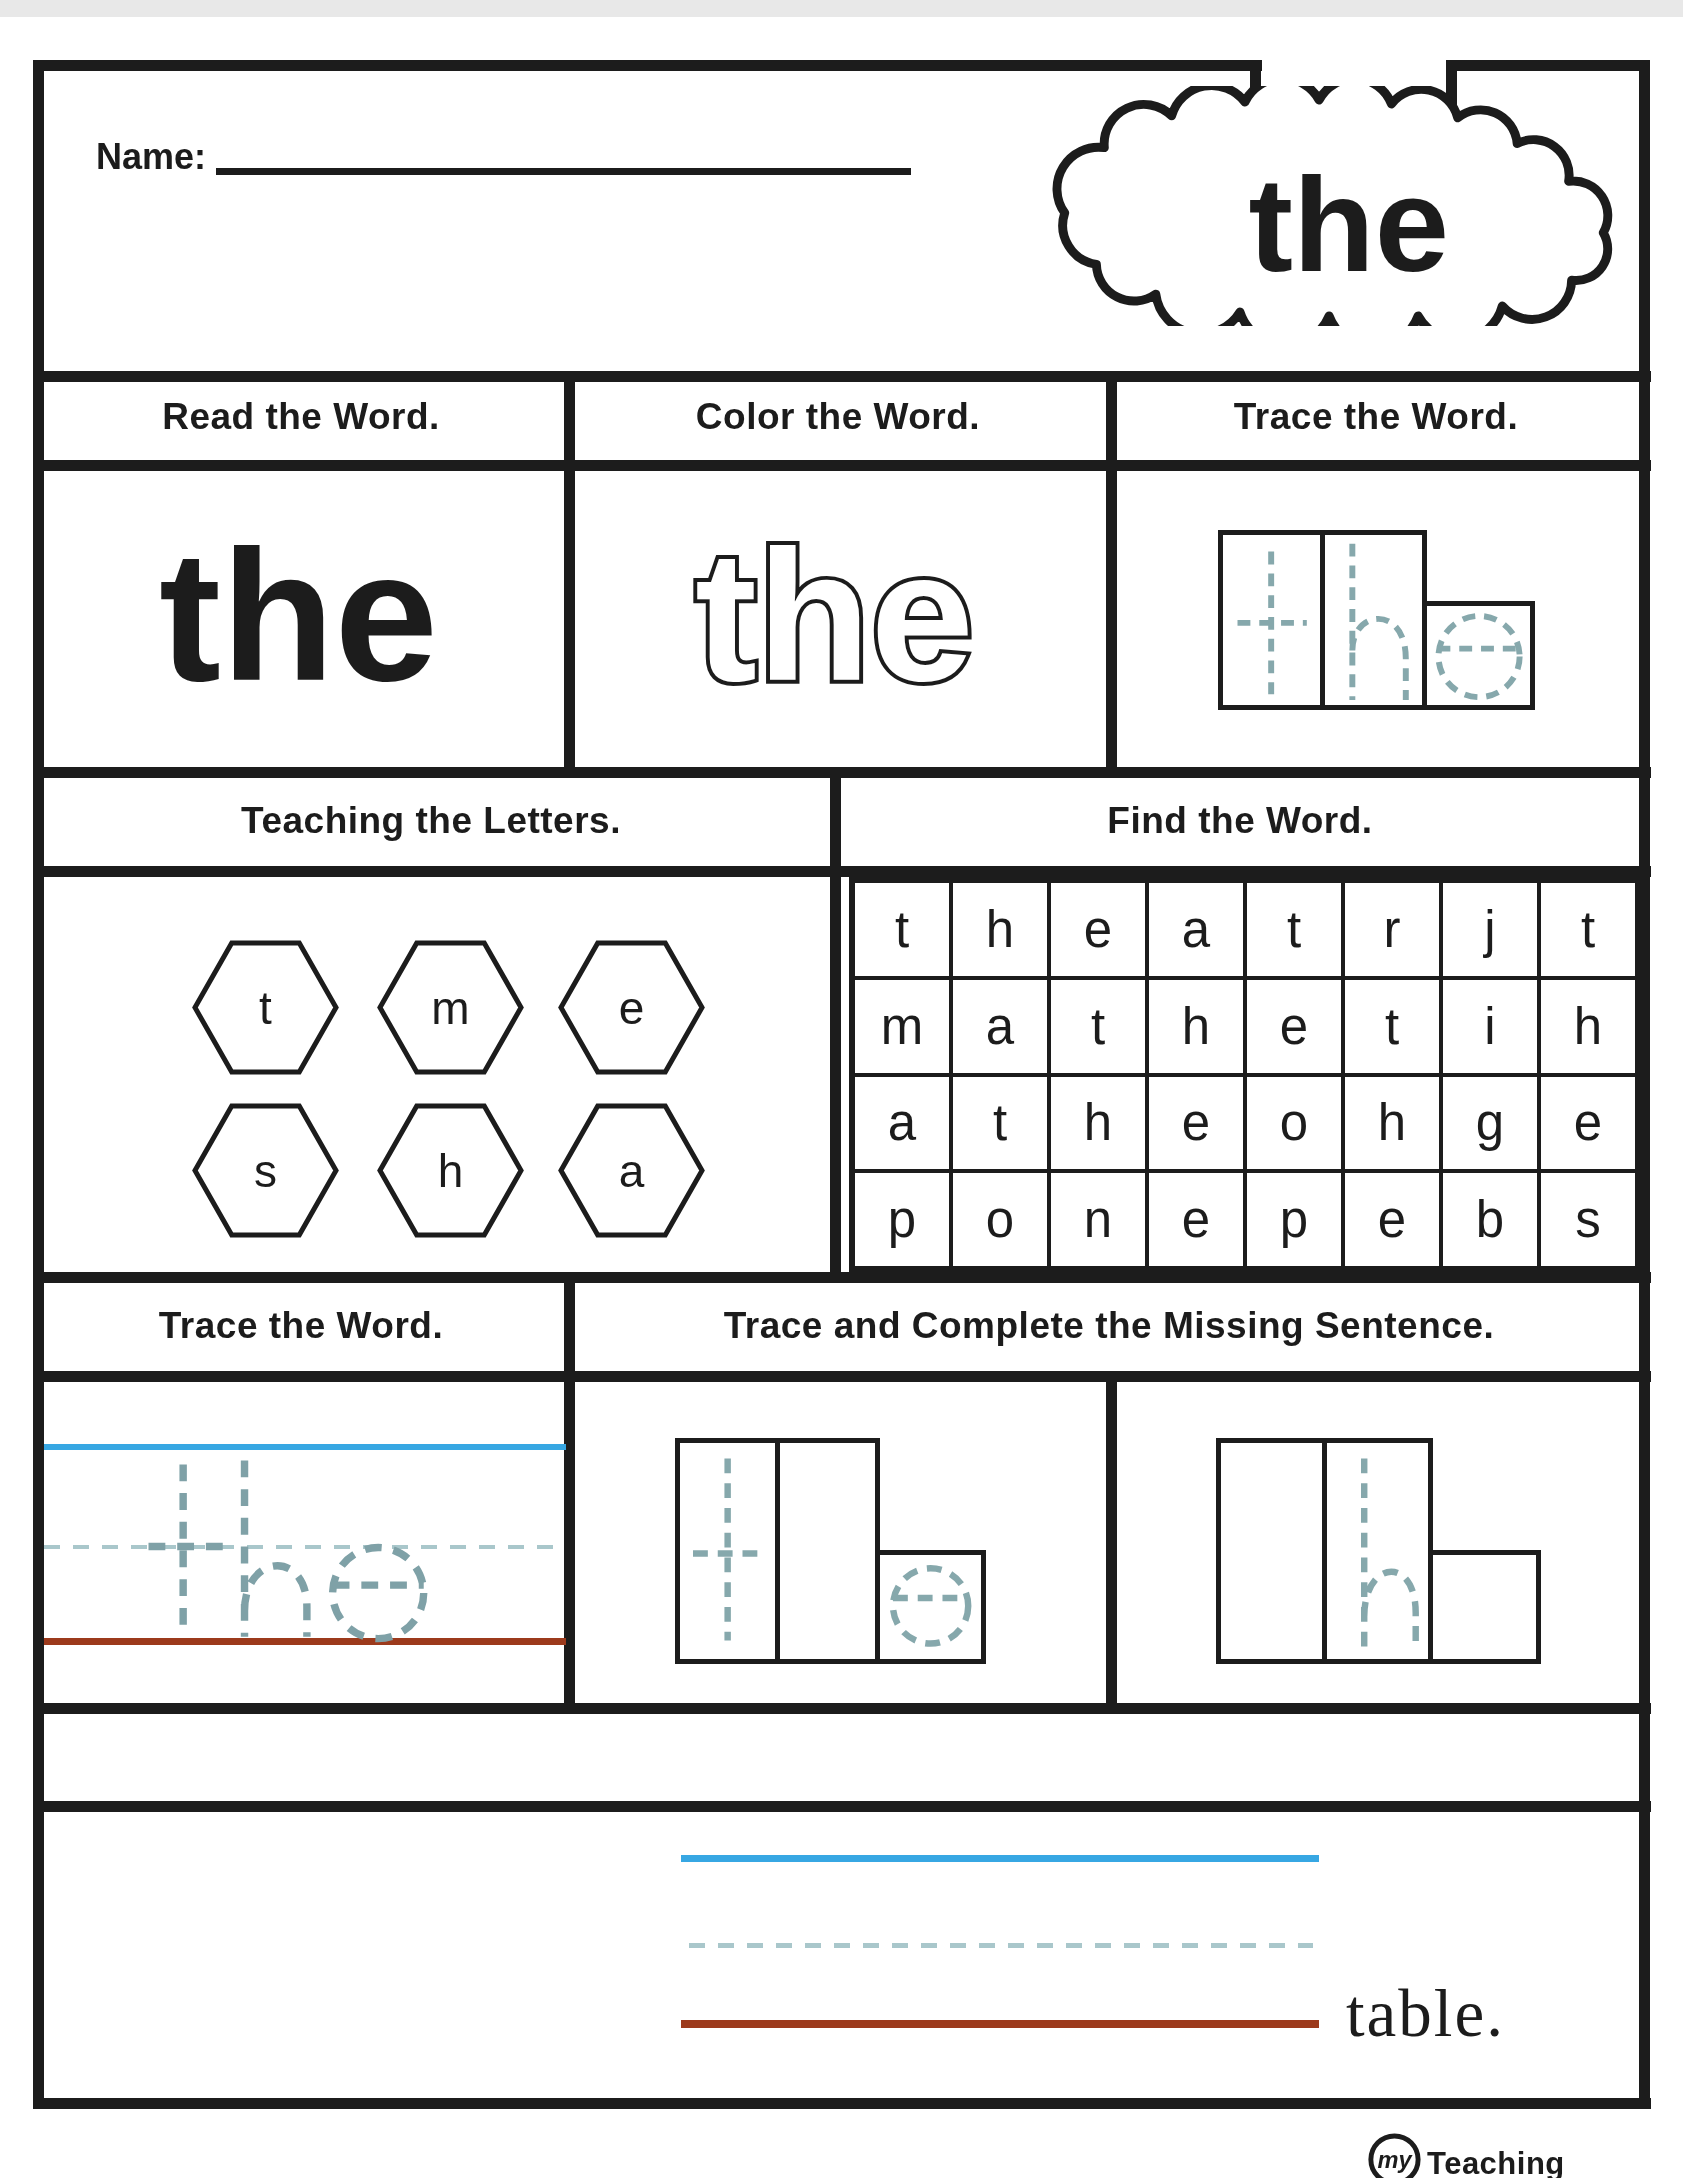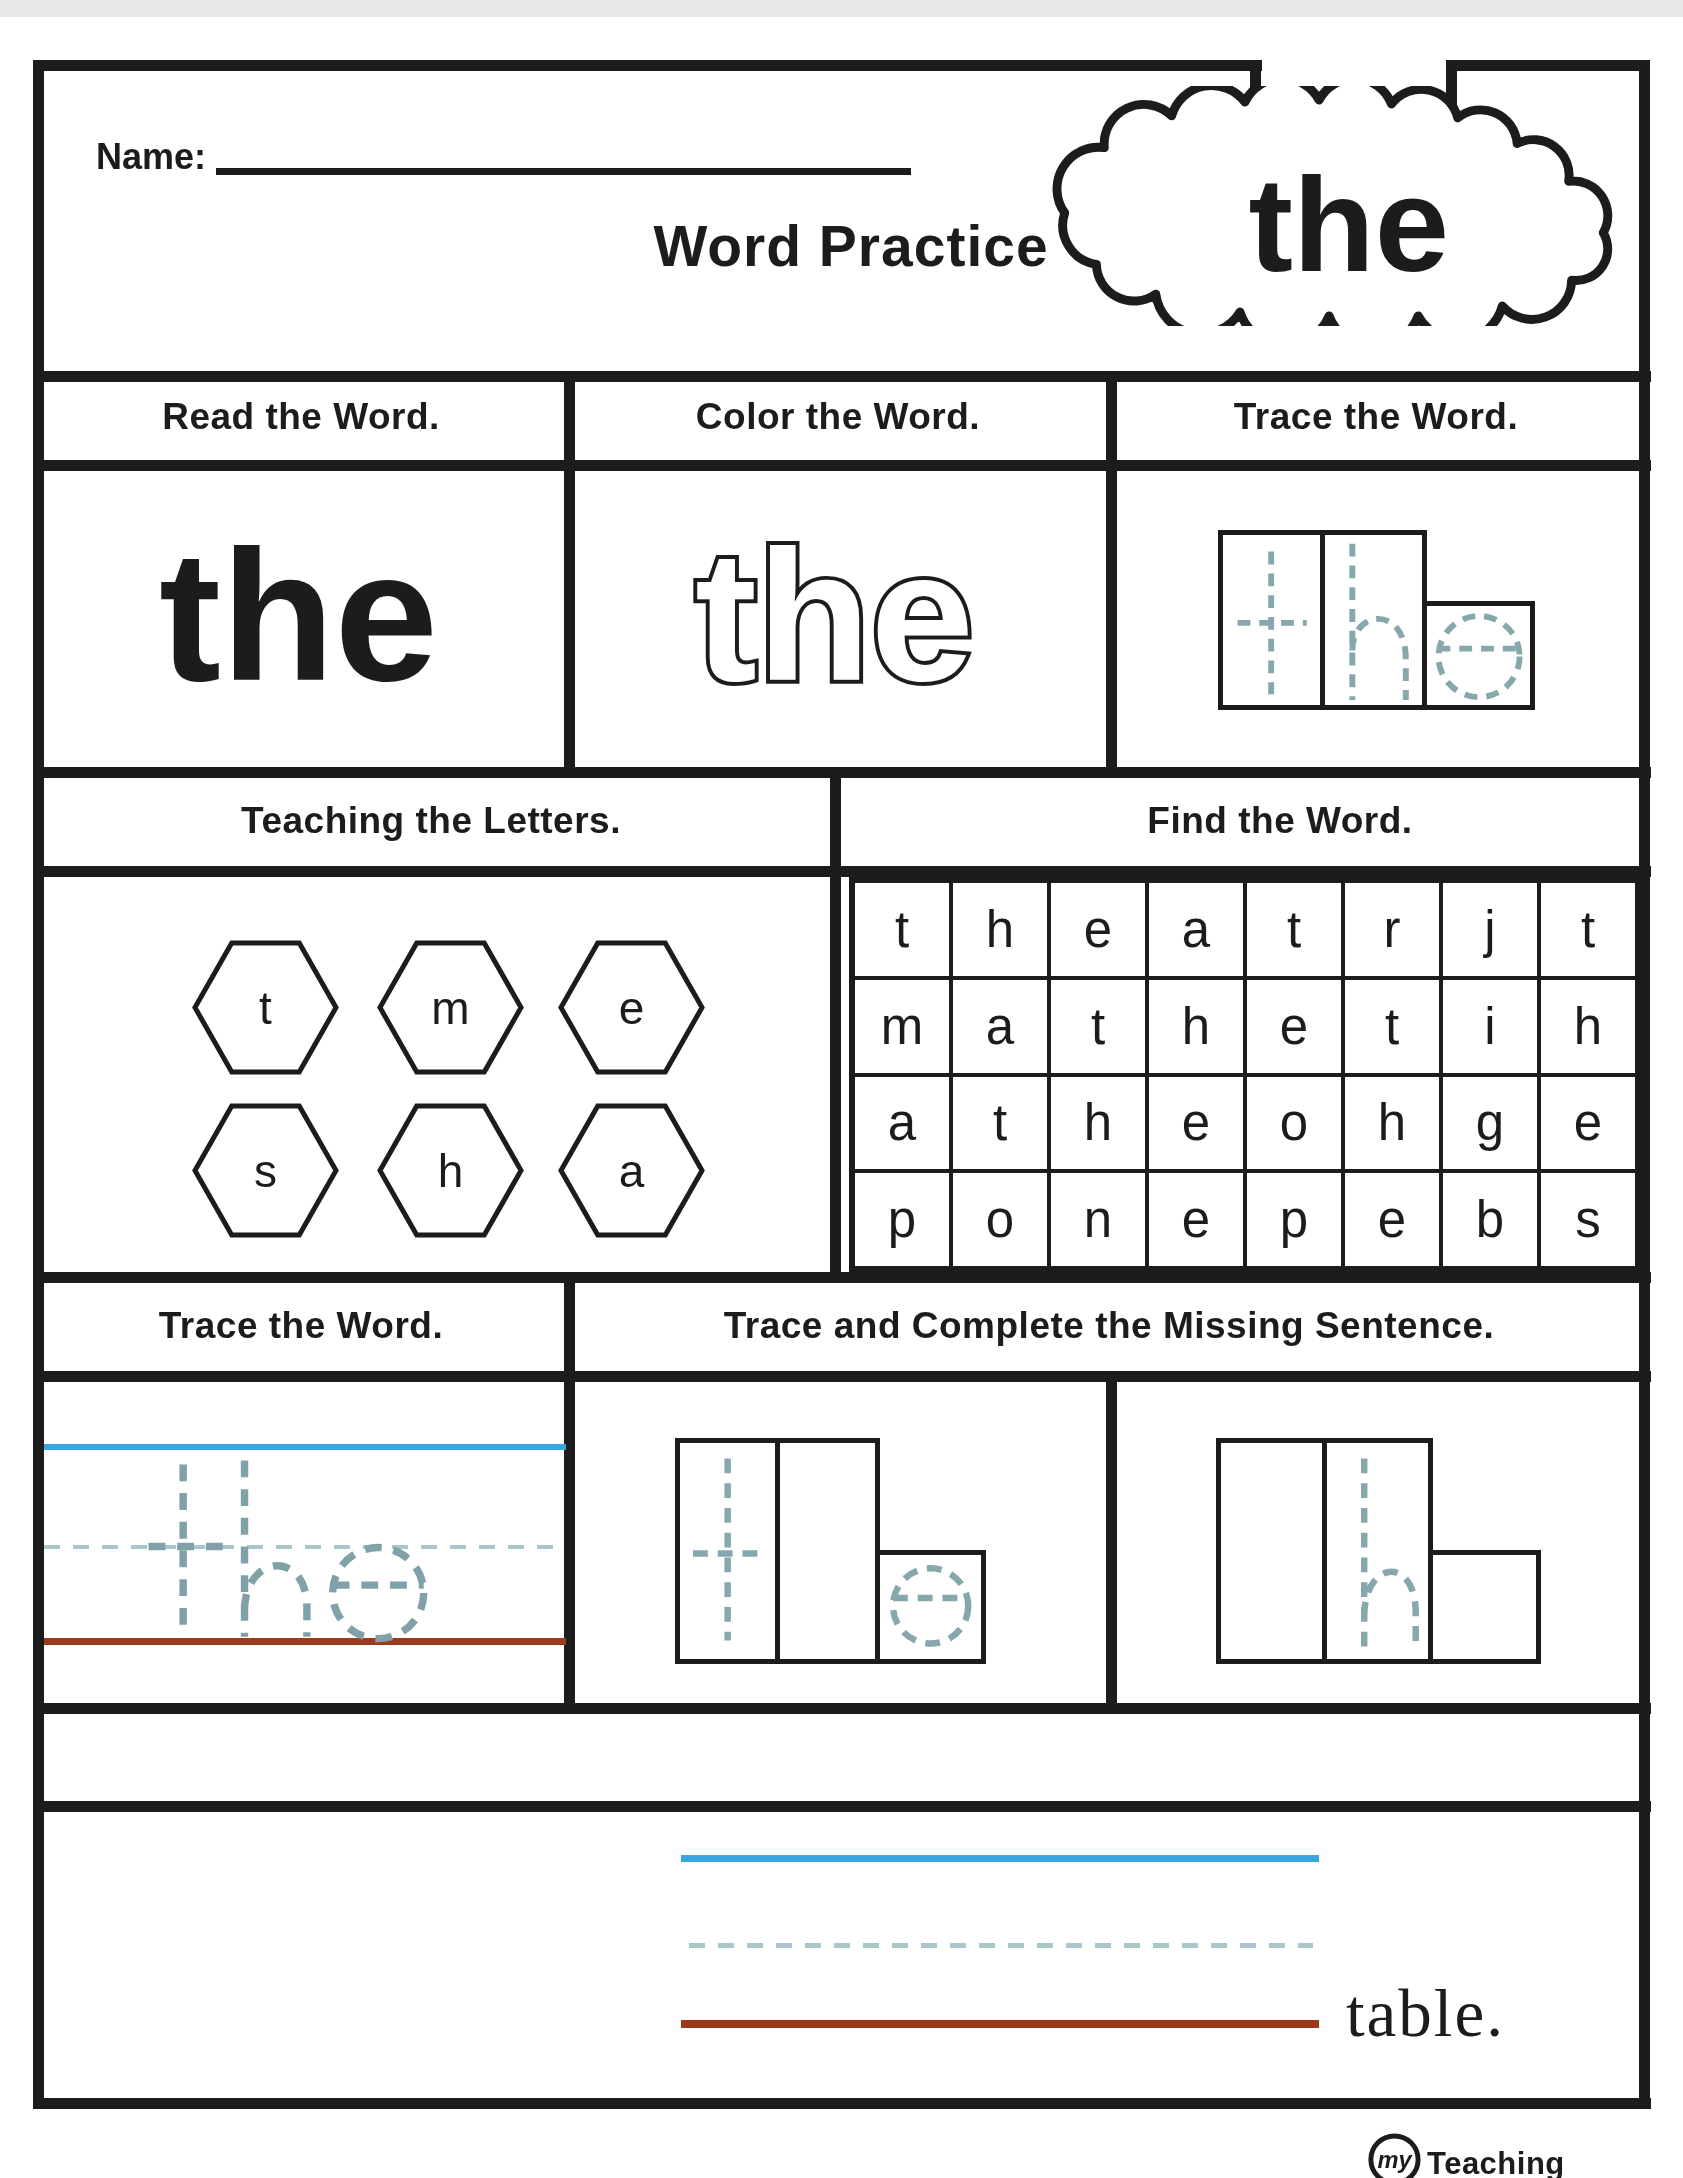--- a/index.html
+++ b/index.html
@@ -73,21 +73,20 @@
   <div class="hline" style="left:33px;top:1784px;width:1618px;"></div>
 
   <div class="vline" style="left:564px;top:354px;height:396px;"></div>
   <div class="vline" style="left:1106px;top:354px;height:396px;"></div>
   <div class="vline" style="left:830px;top:750px;height:505px;"></div>
   <div class="vline" style="left:564px;top:1255px;height:431px;"></div>
   <div class="vline" style="left:1106px;top:1354px;height:332px;"></div>
 
   <div id="name-label">Name:</div>
   <div id="name-line"></div>
-  <div id="main-title">Word Practice</div>
 
   <svg class="abs" style="left:1037px;top:69px;" width="594" height="240" viewBox="0 0 600 242">
     <path fill="#ffffff" stroke="#1c1c1c" stroke-width="9" stroke-linejoin="round" d="M28,128
          A42 42 0 0 1 68,62
          A40 40 0 0 1 136,30
          A42 42 0 0 1 210,16
          A42 42 0 0 1 285,14
          A40 40 0 0 1 358,18
          A38 38 0 0 1 425,32
          A37 37 0 0 1 485,58
@@ -114,21 +113,21 @@
 
   <svg class="abs" style="left:564px;top:453px;" width="542" height="297" viewBox="0 0 547 300">
     <text x="273" y="212" text-anchor="middle" font-size="188" font-weight="700" fill="#ffffff" stroke="#1c1c1c" stroke-width="8" paint-order="stroke">the</text>
   </svg>
 
   <div class="lbox" style="left:1218px;top:513px;width:107px;height:180px;"></div>
   <div class="lbox" style="left:1320px;top:513px;width:107px;height:180px;"></div>
   <div class="lbox" style="left:1422px;top:584px;width:113px;height:109px;"></div>
 
   <div class="sec-title" style="left:431px;top:804px;">Teaching the Letters.</div>
-  <div class="sec-title" style="left:1280px;top:804px;">Find the Word.</div>
+  <div class="sec-title" style="left:1240px;top:804px;">Find the Word.</div>
 
   <div id="hexes">
       <div class="hex" style="left: 191px; top: 916px;">
         <svg width="149" height="149" viewBox="0 0 150 150">
           <polygon points="4,75 41,10 109,10 146,75 109,140 41,140" fill="#fff" stroke="#1c1c1c" stroke-width="5"></polygon>
         </svg>
         <span>t</span>
       </div>
       <div class="hex" style="left: 376px; top: 916px;">
         <svg width="149" height="149" viewBox="0 0 150 150">

